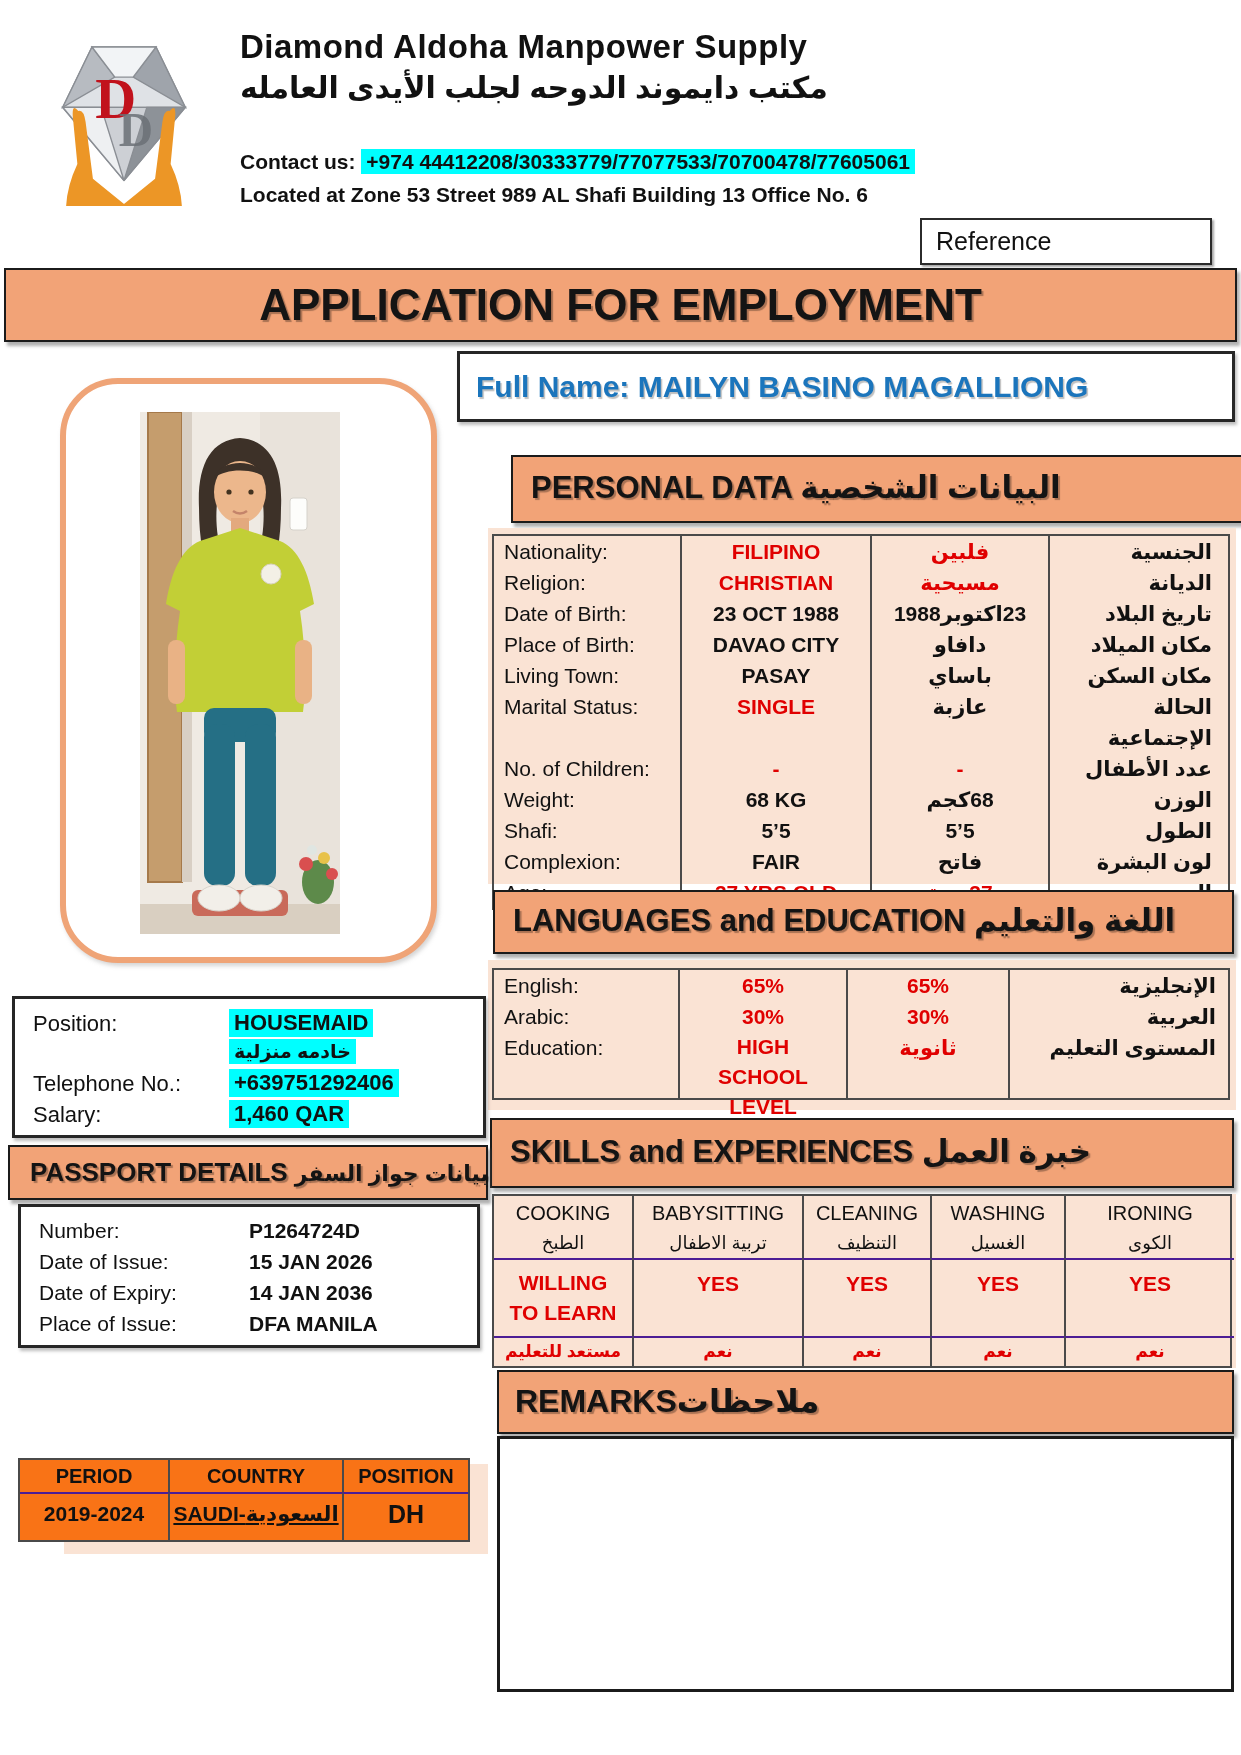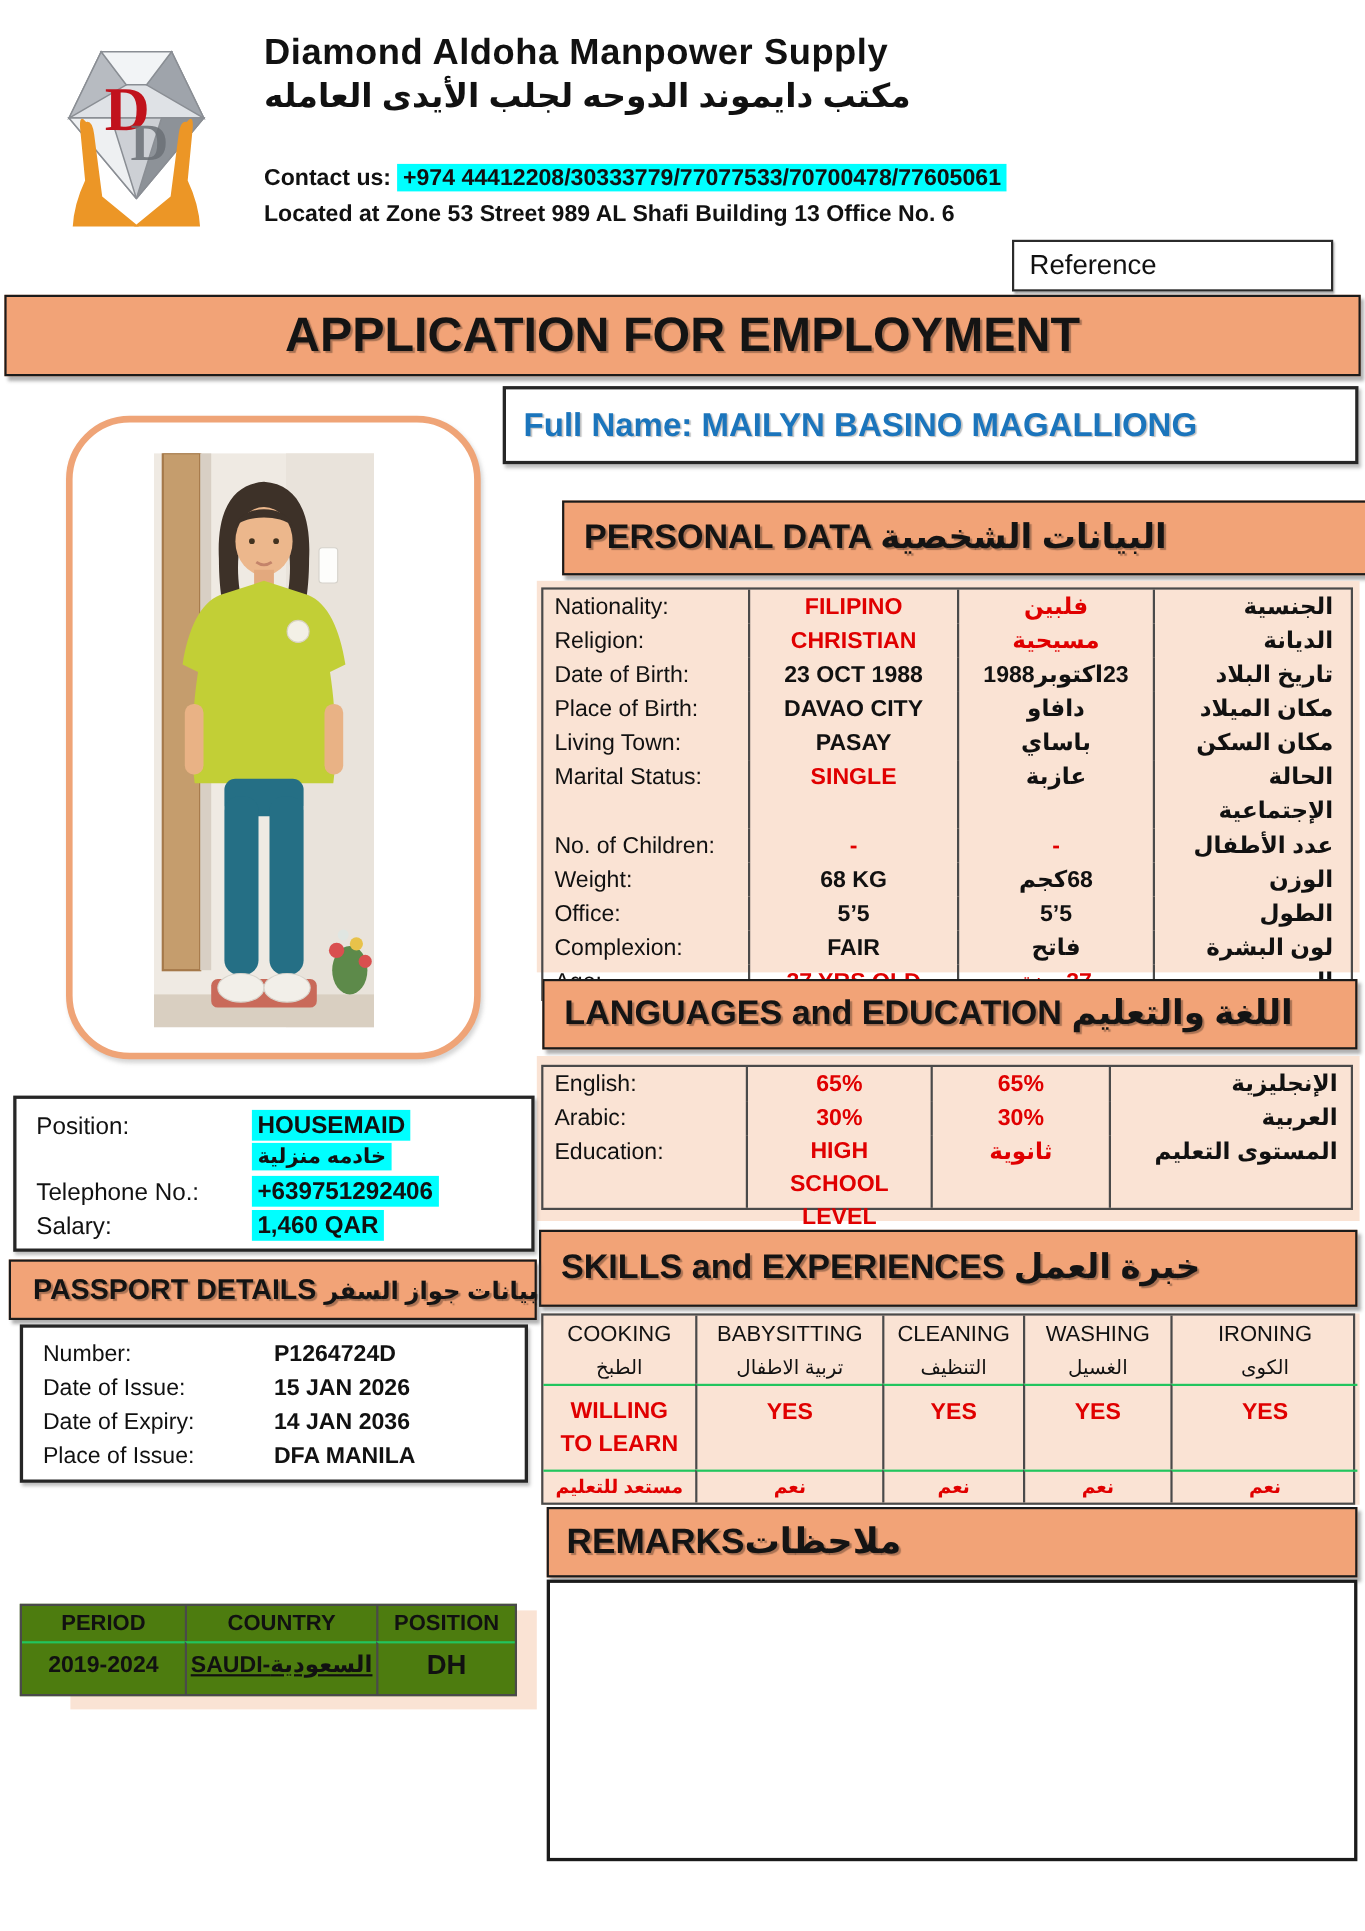--- a/index.html
+++ b/index.html
@@ -11,21 +11,21 @@
   .whitebox{background:#fff;border:3px solid #262626;box-shadow:2px 3px 3px rgba(110,110,110,.45);box-sizing:border-box;}
   .pink{background:#FAE3D4;}
   .red{color:#E00000;}
   .blue{color:#1B75BC;}
   .cyan{background:#00FFFF;padding:1px 5px;}
   .bold{font-weight:bold;}
   .tbl{box-sizing:border-box;border:2px solid #4a4a4a;}
   .grid{display:grid;}
   .cell{box-sizing:border-box;font-size:21px;line-height:31px;}
   .bL{border-left:2px solid #4a4a4a;}
-  .bT{border-top:2px solid #22c55e;}
+  .bT{border-top:2px solid #4c1d95;}
   .cen{text-align:center;}
   .rgt{text-align:right;}
   .arabic{direction:rtl;}
   .lab{padding-left:10px;}
   .labar{padding-right:12px;font-weight:bold;}
   .skl-h{font-size:20px;font-weight:normal;text-align:center;line-height:30px;padding-top:2px;}
   .skl-ar{font-size:18px;}
   .nshadow{text-shadow:1.5px 1.5px 1px rgba(0,0,0,.25);}
 </style>
 </head>
@@ -162,21 +162,21 @@
       <div class="cell lab">No. of Children:</div>
       <div class="cell cen bold red bL">-</div>
       <div class="cell cen bold red bL arabic">-</div>
       <div class="cell rgt labar bL arabic">عدد الأطفال</div>
 
       <div class="cell lab">Weight:</div>
       <div class="cell cen bold bL">68 KG</div>
       <div class="cell cen bold bL arabic">68كجم</div>
       <div class="cell rgt labar bL arabic">الوزن</div>
 
-      <div class="cell lab">Office:</div>
+      <div class="cell lab">Shafi:</div>
       <div class="cell cen bold bL">5’5</div>
       <div class="cell cen bold bL arabic">5’5</div>
       <div class="cell rgt labar bL arabic">الطول</div>
 
       <div class="cell lab">Complexion:</div>
       <div class="cell cen bold bL">FAIR</div>
       <div class="cell cen bold bL arabic">فاتح</div>
       <div class="cell rgt labar bL arabic">لون البشرة</div>
 
       <div class="cell lab">Age:</div>
@@ -275,21 +275,21 @@
     <span class="abs bold" style="left:228px;top:12px;font-size:21px;">P1264724D</span>
     <span class="abs" style="left:18px;top:43px;font-size:21px;">Date of Issue:</span>
     <span class="abs bold" style="left:228px;top:43px;font-size:21px;">15 JAN 2026</span>
     <span class="abs" style="left:18px;top:74px;font-size:21px;">Date of Expiry:</span>
     <span class="abs bold" style="left:228px;top:74px;font-size:21px;">14 JAN 2036</span>
     <span class="abs" style="left:18px;top:105px;font-size:21px;">Place of Issue:</span>
     <span class="abs bold" style="left:228px;top:105px;font-size:21px;">DFA MANILA</span>
   </div>
 
   <div class="abs pink" style="left:64px;top:1464px;width:424px;height:90px;"></div>
-  <div class="abs tbl grid" style="left:18px;top:1458px;width:452px;grid-template-columns:148px 174px 126px;grid-template-rows:32px 48px;background:#4d7c0f;">
+  <div class="abs tbl grid" style="left:18px;top:1458px;width:452px;grid-template-columns:148px 174px 126px;grid-template-rows:32px 48px;background:#f97316;">
     <div class="cell cen bold" style="font-size:20px;line-height:32px;">PERIOD</div>
     <div class="cell cen bold bL" style="font-size:20px;line-height:32px;">COUNTRY</div>
     <div class="cell cen bold bL" style="font-size:20px;line-height:32px;">POSITION</div>
     <div class="cell cen bold bT" style="font-size:21px;line-height:40px;">2019-2024</div>
     <div class="cell cen bold bT bL" style="font-size:21px;line-height:40px;text-decoration:underline;">SAUDI-السعودية</div>
     <div class="cell cen bold bT bL" style="font-size:25px;line-height:40px;">DH</div>
   </div>
 
   <div class="abs orange" style="left:497px;top:1370px;width:737px;height:64px;">
     <div class="hdr-txt" style="font-size:32px;line-height:58px;padding-left:16px;">

